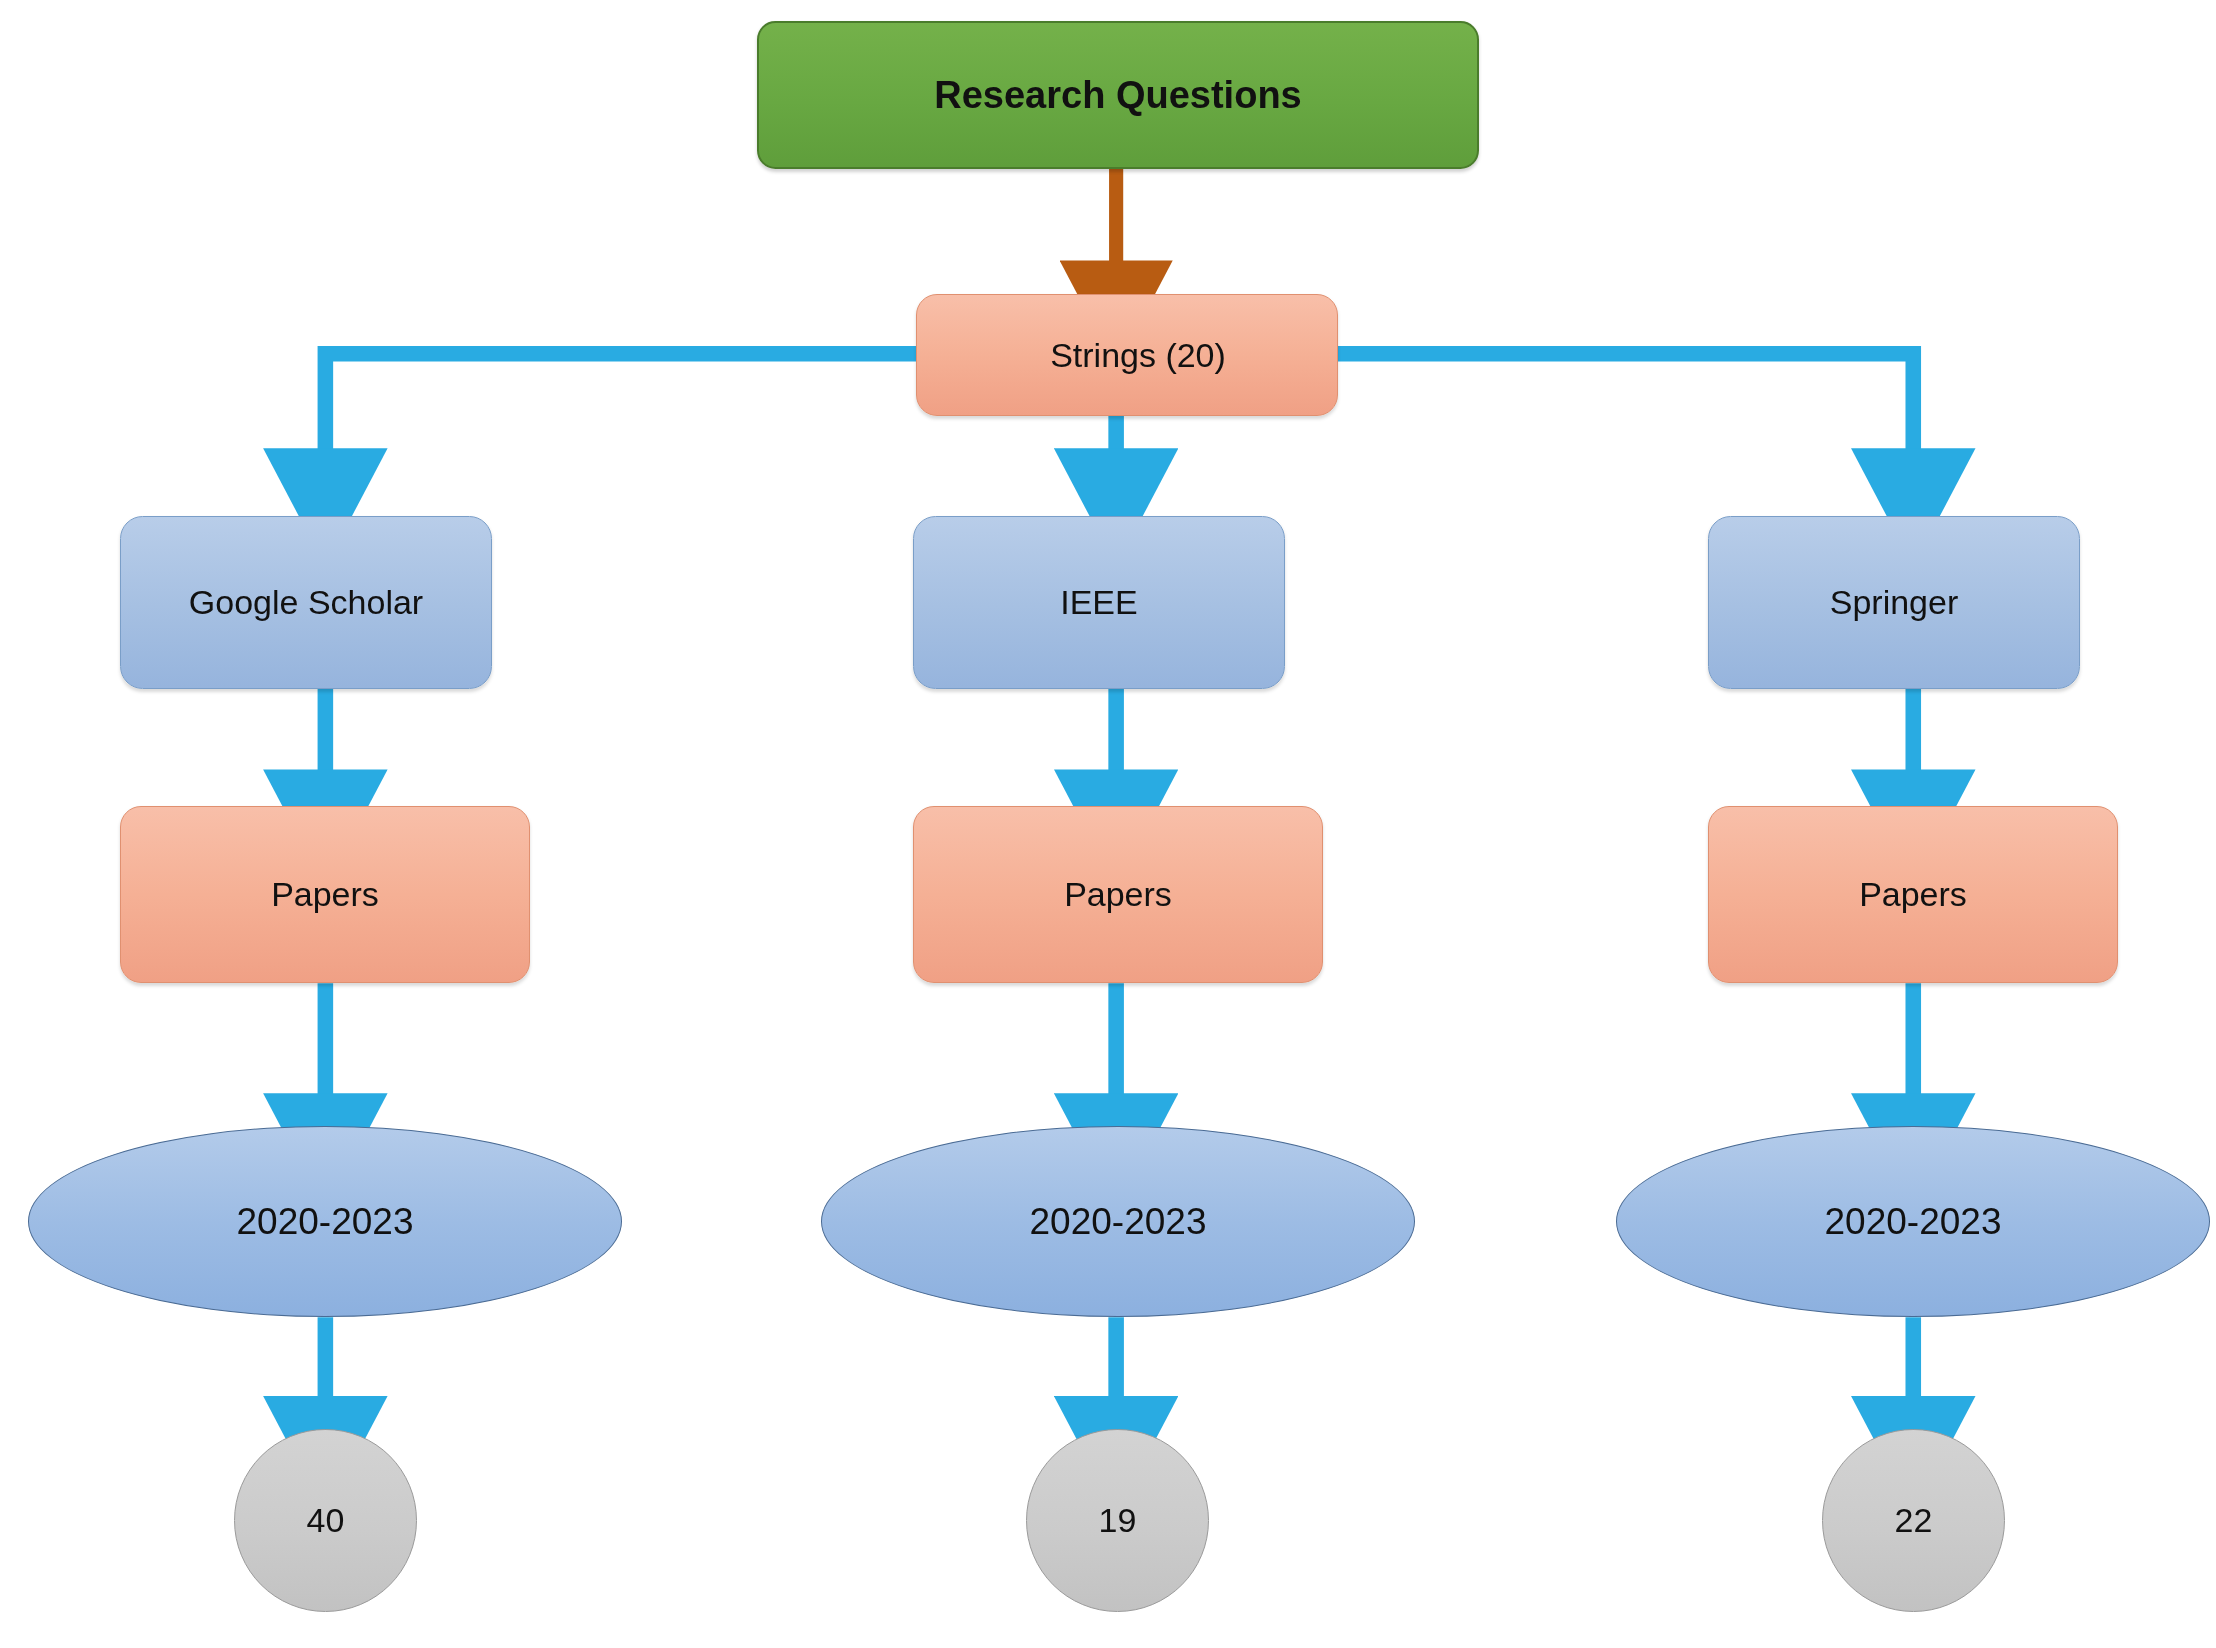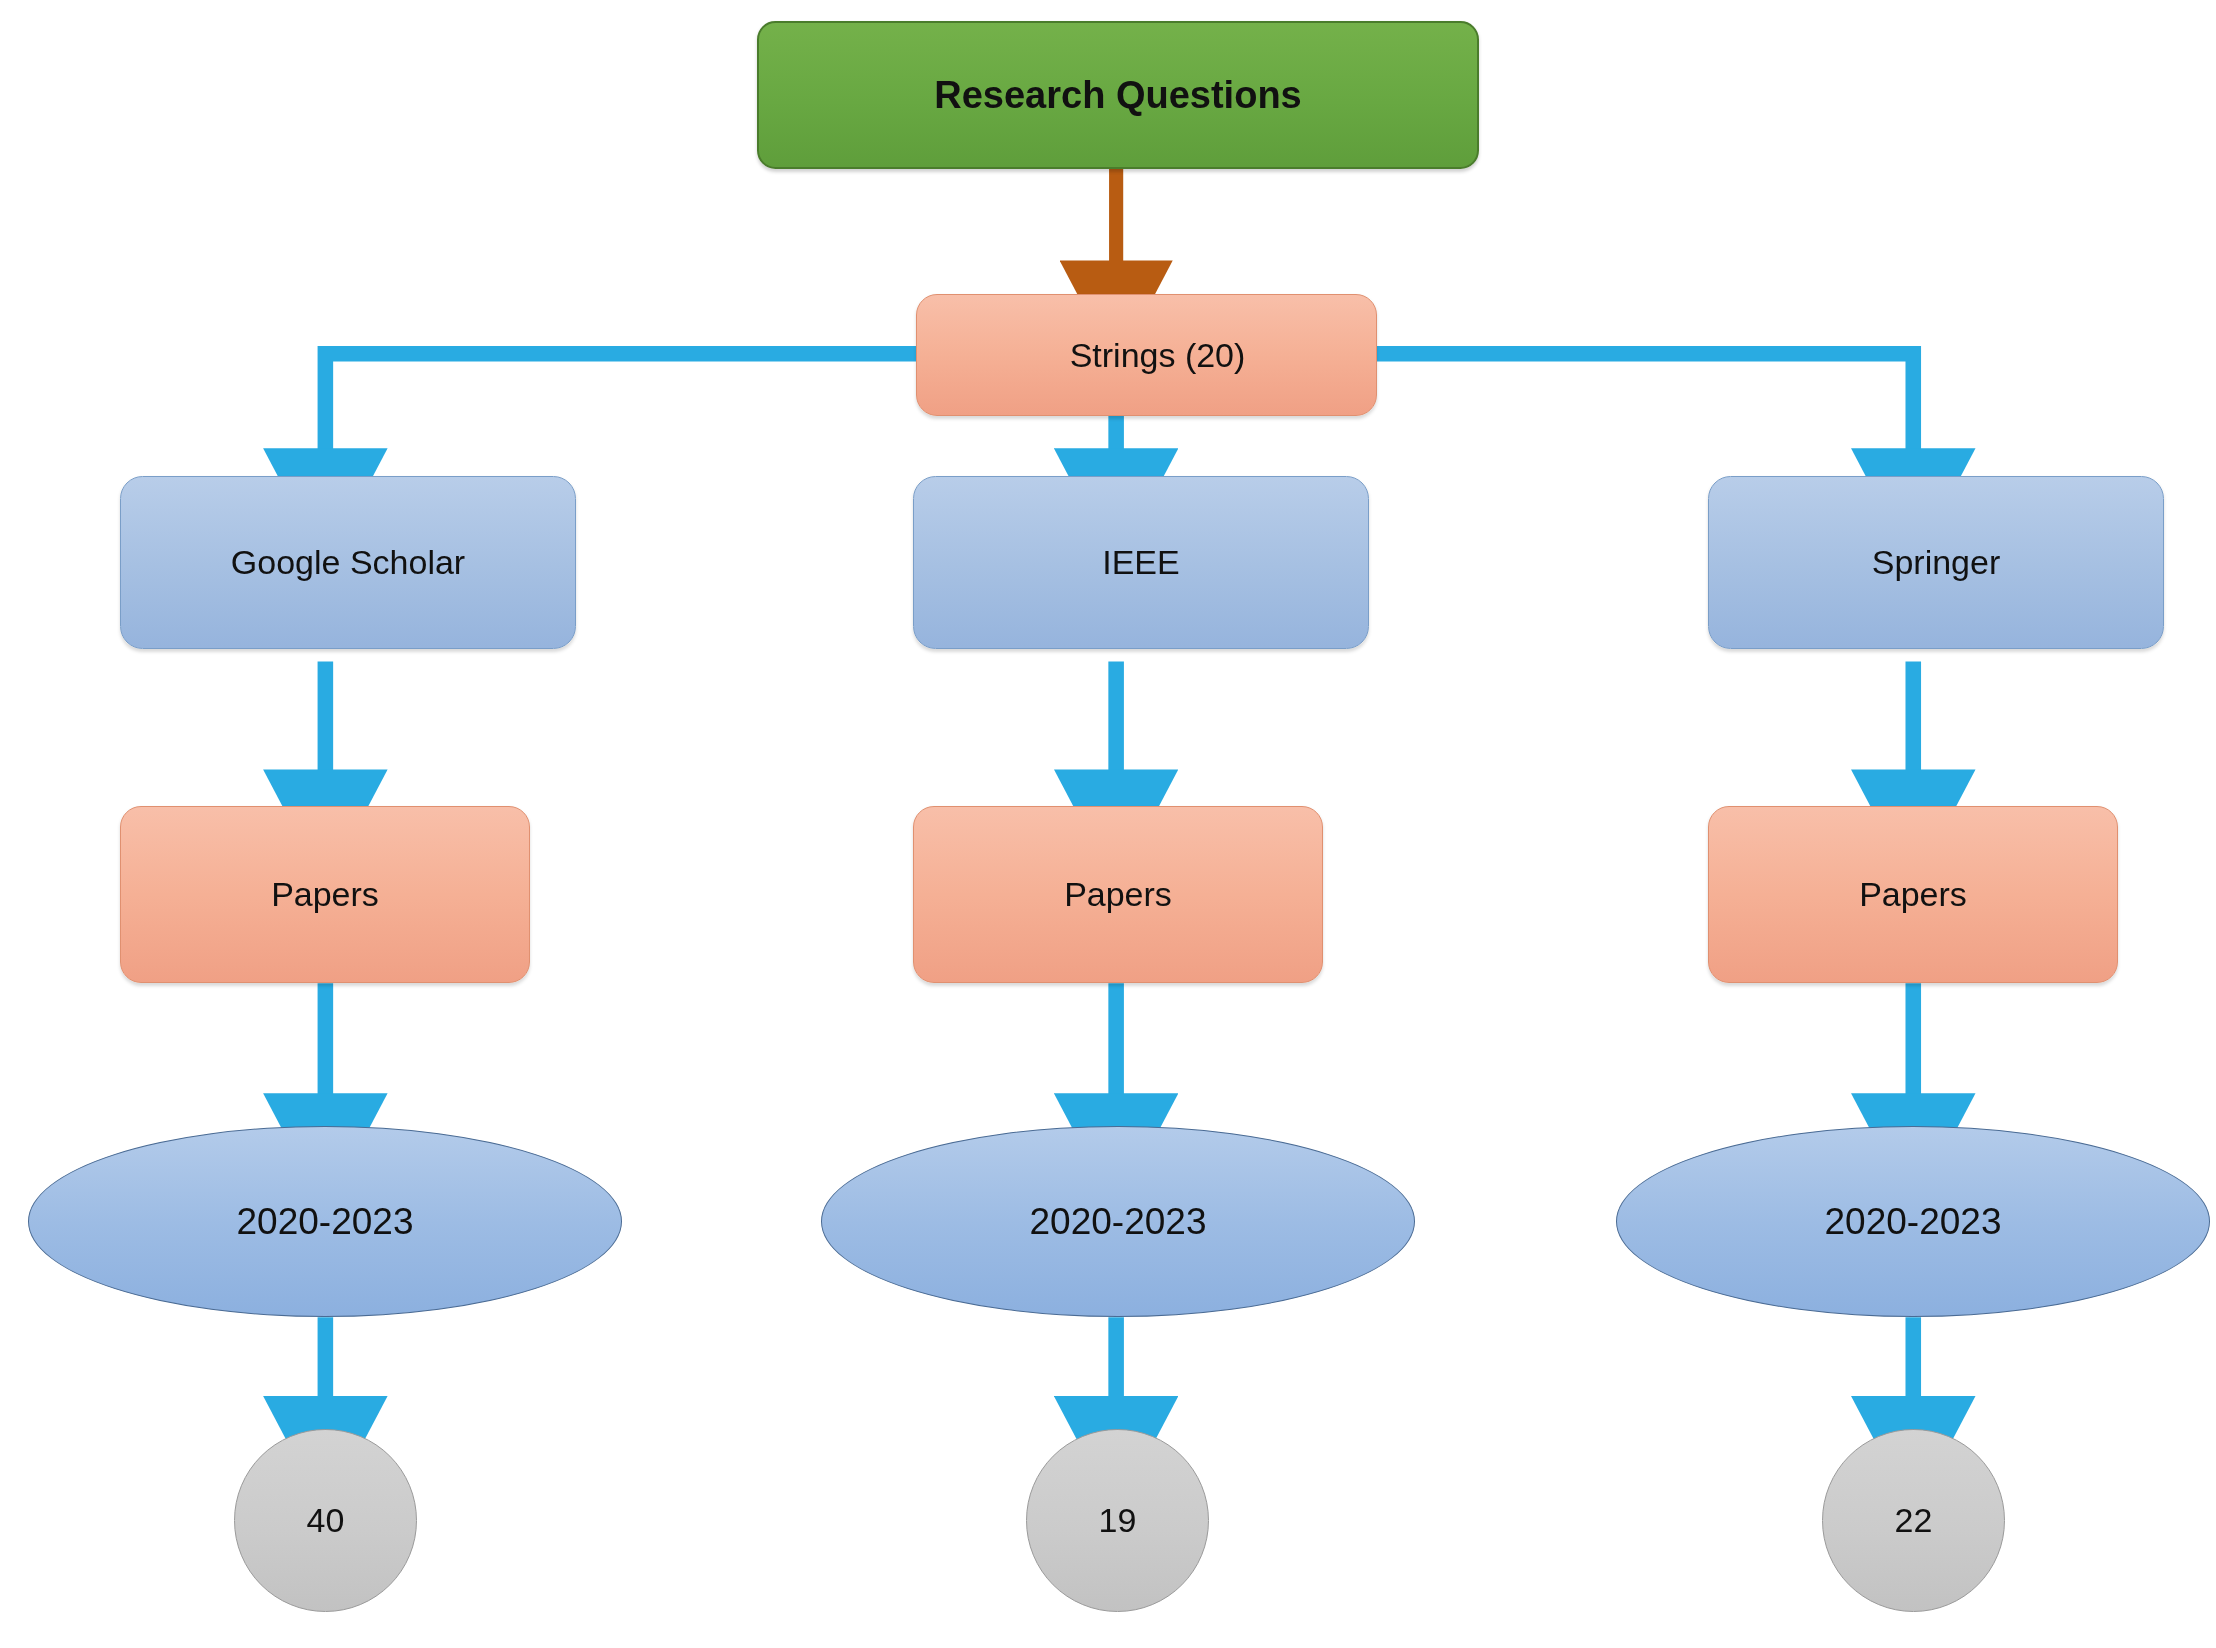--- a/index.html
+++ b/index.html
@@ -54,37 +54,37 @@
   
   .box-orange {
     border-radius: 21px;
     background: linear-gradient(180deg, #f8bfa9 0%, #f5b095 50%, #f0a085 100%);
     border: 1.4px solid #e09070;
     box-shadow: 0 2.1px 3.5px rgba(0,0,0,0.15);
   }
   .node-strings {
     left: 916px;
     top: 294px;
-    width: 461px;
+    width: 422px;
     height: 122px;
     font-size: 34px;
     padding-left: 22px;
   }
 
   
   .box-blue {
     border-radius: 22.6px;
     background: linear-gradient(180deg, #b8cde9 0%, #a6c0e2 52%, #96b4dd 100%);
     border: 1.4px solid #7a9ec8;
     box-shadow: 0 2.1px 3.5px rgba(0,0,0,0.15);
   }
 
   .src-box {
-    top: 476px;
-    width: 456px;
+    top: 516px;
+    width: 372px;
     height: 173px;
     font-size: 34px;
   }
   .papers-box {
     top: 806px;
     width: 410px;
     height: 177px;
     font-size: 34px;
   }
 

